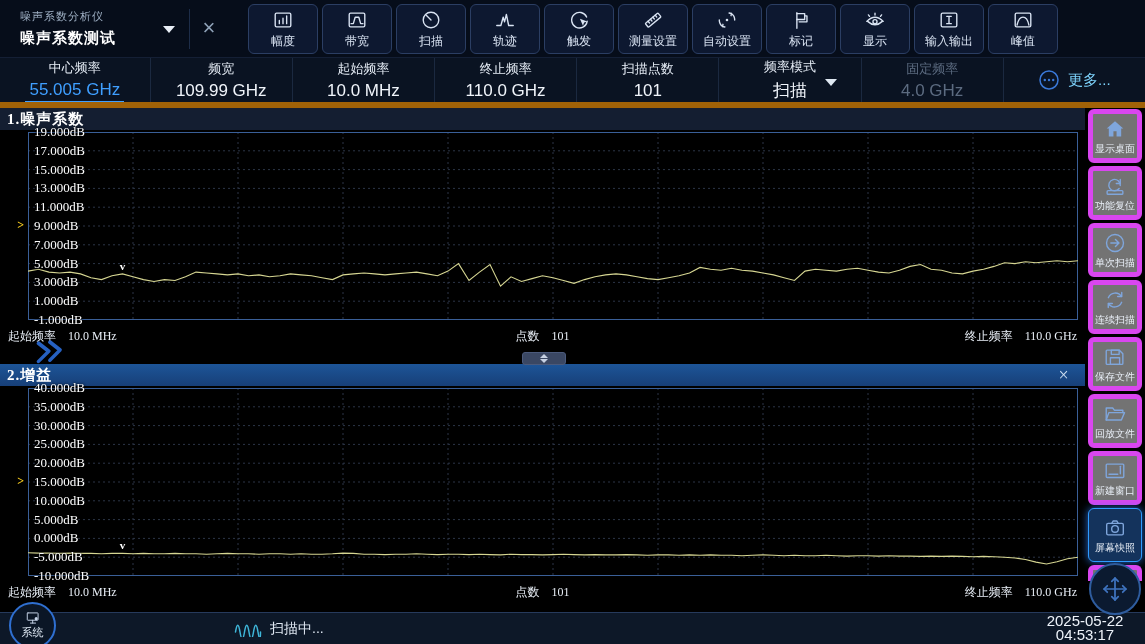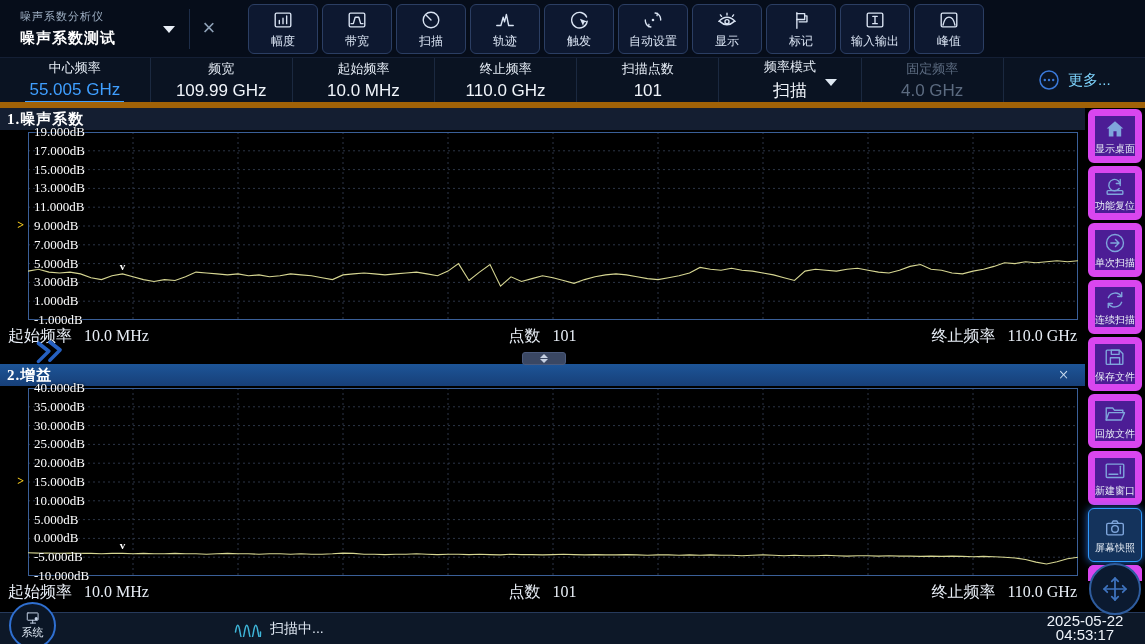--- a/index.html
+++ b/index.html
@@ -41,36 +41,36 @@
   .panel { position:absolute; left:0; width:1085px;font-family:Liberation Serif, serif; }
   #panel-0 { top:108px; height:246px; }
   #panel-1 { top:364px; height:242px; }
   .panel-title { position:absolute; left:0; top:0; width:100%; height:22px; background:#141e31; line-height:22px; padding-left:7px; font-size:15px; font-weight:bold; color:#fff; letter-spacing:1px; }
   .panel-title.selected { background:linear-gradient(#1d5598,#173f78); }
   .panel-close { position:absolute; right:10px; top:0; width:22px; height:22px; text-align:center; font-size:18px; font-weight:normal; color:#cfe0f2; cursor:pointer; }
   .plot { position:absolute; left:28px; top:24px; width:1050px; height:188px; background:#000; }
   .plot svg { position:absolute; left:0; top:0; }
   .ylab { position:absolute; left:6px; font-size:13px; color:#ffffff; white-space:nowrap; text-shadow:0 1px 2px #000,0 0 3px #000; pointer-events:none; }
   .ref-arrow { position:absolute; left:-26px; width:22px; text-align:right; font-size:12px; font-weight:bold; color:#ffd21f; }
-  .panel-footer { position:absolute; left:0; top:214px; width:100%; height:28px; display:flex; align-items:center; padding:0 8px; font-size:16px; color:#e8eef6; }
+  .panel-footer { position:absolute; left:0; top:214px; width:100%; height:28px; display:flex; align-items:center; padding:0 8px; font-size:12px; color:#e8eef6; }
   .pf-left { flex:1; text-align:left; }
   .pf-mid { flex:0 0 auto; }
   .pf-right { flex:1; text-align:right; }
   .pf-lbl { margin-right:12px; }
 
   .expander { position:absolute; left:34px; top:338px; width:34px; height:26px; color:#2b6cd8; opacity:.9; transform:skewY(-6deg); cursor:pointer; z-index:4; }
   .expander svg { width:34px; height:26px; display:block; }
 
   .splitter { position:absolute; left:522px; top:352px; width:44px; height:13px; background:#3a4763; border:1px solid #4b5a7c; border-radius:3px; display:flex; align-items:center; justify-content:center; gap:0; flex-direction:column; cursor:row-resize; z-index:4; }
   .split-up { width:0; height:0; border-left:4px solid transparent; border-right:4px solid transparent; border-bottom:4px solid #c7d2e4; margin-bottom:1px; }
   .split-down { width:0; height:0; border-left:4px solid transparent; border-right:4px solid transparent; border-top:4px solid #c7d2e4; }
 
   
   .sidebar { position:absolute; left:1087px; top:109px; width:58px; }
-  .side-btn { position:relative; width:54px; height:54px; margin:0 0 3px 1px; background:#4c1d95; border:7px solid #d946ef; border-radius:6px; display:flex; flex-direction:column; align-items:center; justify-content:center; cursor:pointer; }
+  .side-btn { position:relative; width:54px; height:54px; margin:0 0 3px 1px; background:#737373; border:5px solid #d946ef; border-radius:6px; display:flex; flex-direction:column; align-items:center; justify-content:center; cursor:pointer; }
   .side-btn .s-icon { width:24px; height:24px; color:#7fa6dc; }
   .side-btn .s-icon svg { width:24px; height:24px; display:block; }
   .side-btn .s-lbl { font-size:10px; color:#e8eef6; margin-top:1px; white-space:nowrap; }
   .side-btn.selected { background:#14335c; border:1px solid #2e9bff; box-shadow:0 0 8px rgba(46,130,255,.8); }
   .side-btn.partial { height:16px; border-radius:6px 6px 0 0; border-bottom:none; }
   .nav-btn { position:absolute; left:1089px; top:563px; width:52px; height:52px; border-radius:50%; background:#0b1a30; border:2px solid #2e5c9e; display:flex; align-items:center; justify-content:center; cursor:pointer; z-index:6; }
   .nav-btn .s-icon { width:30px; height:30px; color:#3f74c0; }
   .nav-btn .s-icon svg { width:30px; height:30px; display:block; }
 
   
@@ -138,49 +138,60 @@
             <svg viewBox="0 0 24 24">
               <path fill="none" stroke="currentColor" stroke-width="1.5" stroke-linecap="round" stroke-linejoin="round" d="M20.3 8.8A8.5 8.5 0 1 0 20.9 13.4"></path>
               <path style="fill:currentColor;stroke:none" d="M13 10.5l8 3-3.4 1.3-1.3 3.4z"></path>
             </svg>
           </span>
           <span class="t-lbl">触发</span>
         </div>
         <div class="tool-btn">
           <span class="t-icon">
             <svg viewBox="0 0 24 24">
+              <g transform="rotate(-40 12 12)">
+                <rect fill="none" stroke="currentColor" stroke-width="1.5" stroke-linecap="round" stroke-linejoin="round" x="3" y="9.5" width="18" height="5.5" rx="1"></rect>
+                <path fill="none" stroke="currentColor" stroke-width="1.5" stroke-linecap="round" stroke-linejoin="round" d="M7 9.5v2.6M10.4 9.5v2.6M13.8 9.5v2.6M17.2 9.5v2.6"></path>
+              </g>
+            </svg>
+          </span>
+          <span class="t-lbl">测量设置</span>
+        </div>
+        <div class="tool-btn">
+          <span class="t-icon">
+            <svg viewBox="0 0 24 24">
               <path fill="none" stroke="currentColor" stroke-width="1.5" stroke-linecap="round" stroke-linejoin="round" d="M16.8 4.9A8.5 8.5 0 0 1 20.4 12"></path>
               <path fill="none" stroke="currentColor" stroke-width="1.5" stroke-linecap="round" stroke-linejoin="round" d="M7.2 19.1A8.5 8.5 0 0 1 3.6 12"></path>
               <path fill="none" stroke="currentColor" stroke-width="1.5" stroke-linecap="round" stroke-linejoin="round" d="M16.8 4.9l-2.5-.5M16.8 4.9l-.4 2.4"></path>
               <path fill="none" stroke="currentColor" stroke-width="1.5" stroke-linecap="round" stroke-linejoin="round" d="M7.2 19.1l2.5.5M7.2 19.1l.4-2.4"></path>
               <circle style="fill:currentColor;stroke:none" cx="12" cy="12" r="1.4"></circle>
             </svg>
           </span>
           <span class="t-lbl">自动设置</span>
         </div>
         <div class="tool-btn">
           <span class="t-icon">
             <svg viewBox="0 0 24 24">
+              <path fill="none" stroke="currentColor" stroke-width="1.5" stroke-linecap="round" stroke-linejoin="round" d="M7.5 21V4"></path>
+              <path fill="none" stroke="currentColor" stroke-width="1.5" stroke-linecap="round" stroke-linejoin="round" d="M7.5 5h8.5v6.5H7.5"></path>
+              <path fill="none" stroke="currentColor" stroke-width="1.5" stroke-linecap="round" stroke-linejoin="round" d="M16 7.5h2.5V14H10"></path>
+            </svg>
+          </span>
+          <span class="t-lbl">标记</span>
+        </div>
+        <div class="tool-btn">
+          <span class="t-icon">
+            <svg viewBox="0 0 24 24">
               <path fill="none" stroke="currentColor" stroke-width="1.5" stroke-linecap="round" stroke-linejoin="round" d="M3 13.5q9-9 18 0"></path>
               <path fill="none" stroke="currentColor" stroke-width="1.5" stroke-linecap="round" stroke-linejoin="round" d="M4 13.5q8 7.5 16 0"></path>
               <circle fill="none" stroke="currentColor" stroke-width="1.5" stroke-linecap="round" stroke-linejoin="round" cx="12" cy="13.8" r="2.2"></circle>
               <path fill="none" stroke="currentColor" stroke-width="1.5" stroke-linecap="round" stroke-linejoin="round" d="M6 8L4.8 6.4M12 6.5V4.5M18 8l1.2-1.6"></path>
             </svg>
           </span>
           <span class="t-lbl">显示</span>
-        </div>
-        <div class="tool-btn">
-          <span class="t-icon">
-            <svg viewBox="0 0 24 24">
-              <path fill="none" stroke="currentColor" stroke-width="1.5" stroke-linecap="round" stroke-linejoin="round" d="M7.5 21V4"></path>
-              <path fill="none" stroke="currentColor" stroke-width="1.5" stroke-linecap="round" stroke-linejoin="round" d="M7.5 5h8.5v6.5H7.5"></path>
-              <path fill="none" stroke="currentColor" stroke-width="1.5" stroke-linecap="round" stroke-linejoin="round" d="M16 7.5h2.5V14H10"></path>
-            </svg>
-          </span>
-          <span class="t-lbl">标记</span>
         </div>
         <div class="tool-btn">
           <span class="t-icon">
             <svg viewBox="0 0 24 24">
               <rect fill="none" stroke="currentColor" stroke-width="1.5" stroke-linecap="round" stroke-linejoin="round" x="3.5" y="4.5" width="17" height="15" rx="1.5"></rect>
               <path fill="none" stroke="currentColor" stroke-width="1.5" stroke-linecap="round" stroke-linejoin="round" d="M9.5 8h5M12 8v8M9.5 16h5"></path>
             </svg>
           </span>
           <span class="t-lbl">输入输出</span>
         </div>

